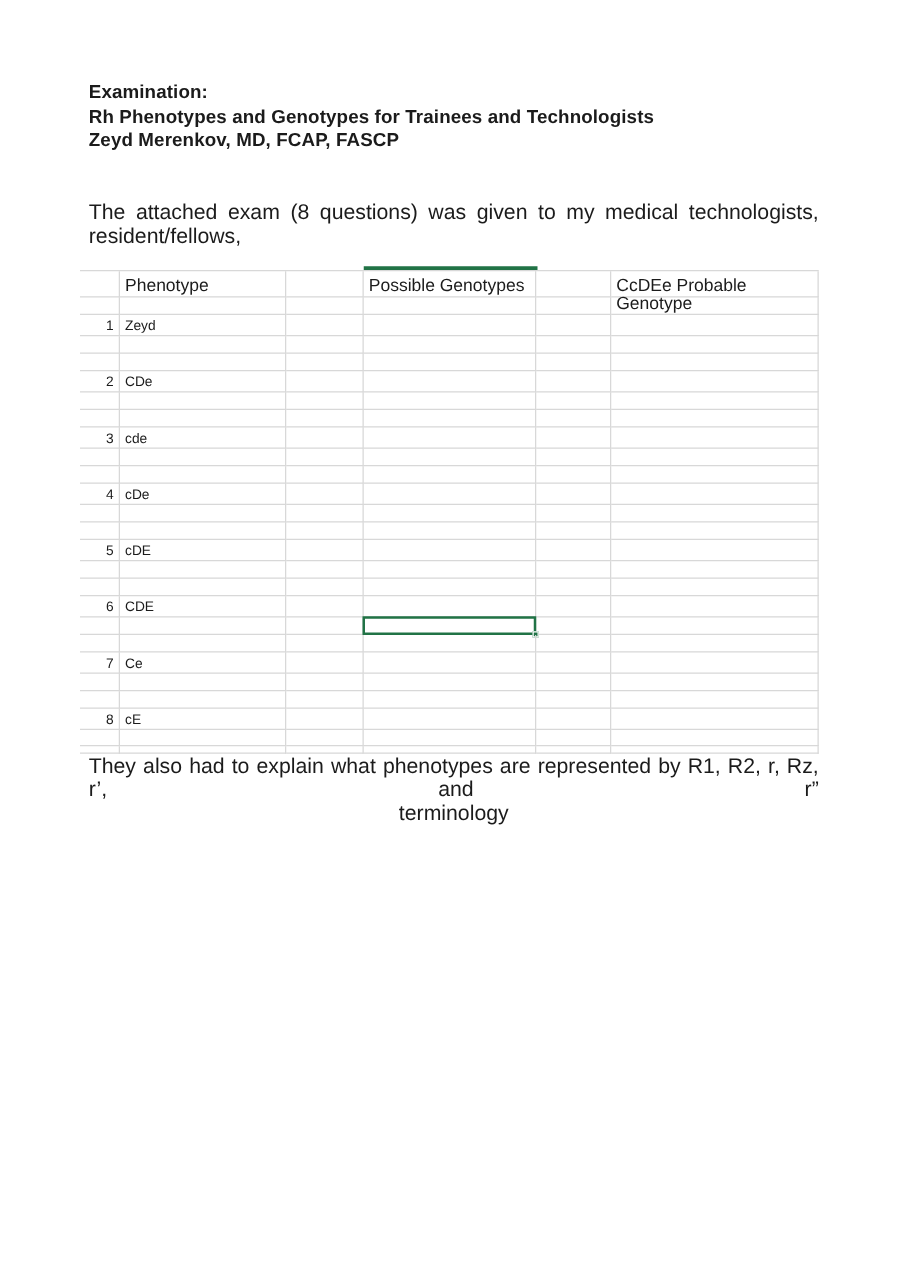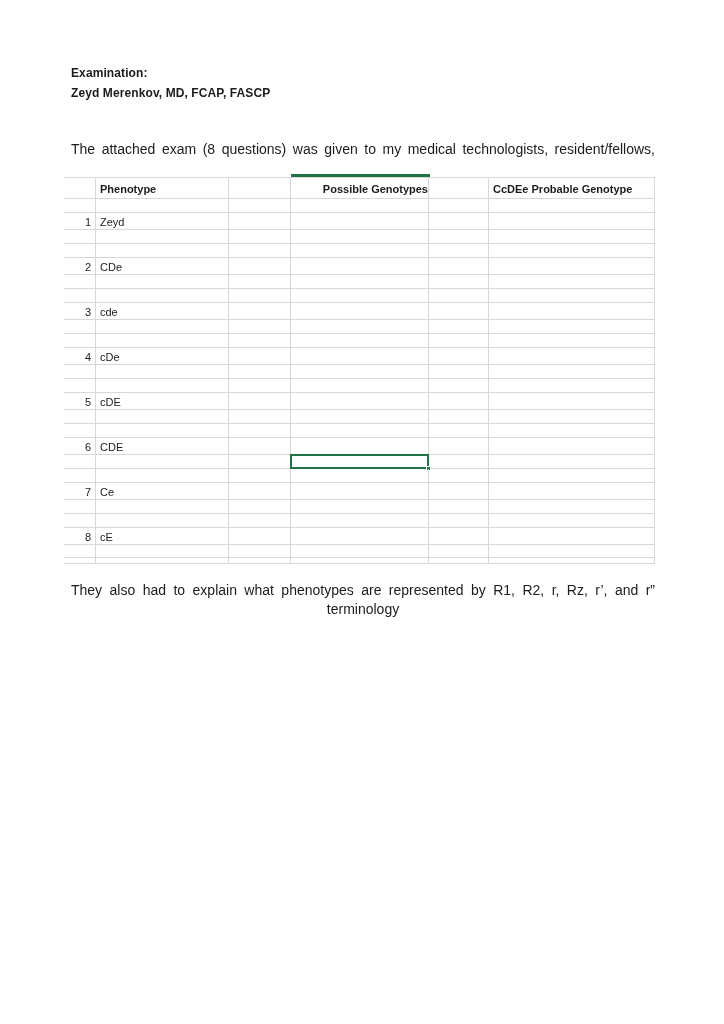--- a/index.html
+++ b/index.html
@@ -13,30 +13,30 @@
     position:relative;
     width:724px;height:1024px;
     background:#ffffff;
     color:var(--ink);
     font-family:"Liberation Sans","DejaVu Sans",sans-serif;
     padding:64px 69px 0 71px;
     overflow:hidden;
   }
   .title-block{
     font-weight:bold;
-    font-size:12px;
+    font-size:15px;
     line-height:19.6px;
     letter-spacing:0.1px;
   }
   .para{
-    font-size:14px;
+    font-size:17px;
     line-height:19.4px;
   }
   .para.intro{margin-top:37px;}
-  .para.outro{margin-top:17px;}
+  .para.outro{}
   .jline{display:block;text-align:justify;text-align-last:justify;}
   .lline{display:block;text-align:center;}
 
   
   .sheet{
     position:relative;
     margin-top:17px;
     margin-left:-7px;           
     width:591px;
     border-top:1px solid var(--grid);
@@ -52,24 +52,24 @@
     border-right:1px solid var(--grid);
     border-bottom:1px solid var(--grid);
     font-size:11px;
     line-height:14px;
     color:var(--ink);
     overflow:visible;
   }
   .c0{width:32px;text-align:right;padding:2px 4px 0 0;}
   .c1{width:133px;padding:2px 0 0 4px;}
   .c2{width:62px;}
-  .c3{width:138px;position:relative;text-align:right;}
+  .c3{width:138px;position:relative;}
   .c4{width:60px;}
   .c5{width:166px;padding:2px 0 0 4px;}
-  .hdr-row .scell{font-weight:bold;font-size:11px;padding-top:4px;}
+  .hdr-row .scell{font-weight:normal;font-size:14px;padding-top:4px;}
   .hdr-row .c1,.hdr-row .c3,.hdr-row .c5{padding-left:4px;}
   .sel-overlay{
     position:absolute;
     top:-1px;left:-1px;right:-1px;bottom:-1px;
     border:2px solid var(--green);
     background:transparent;
   }
   .fill-handle{
     position:absolute;
     right:-4px;bottom:-4px;
@@ -78,20 +78,21 @@
     border:1px solid #ffffff;
   }
 </style>
 </head>
 <body>
 
 <div class="page">
 
   <div class="title-block">
     <div>Examination:</div>
+    <div>Rh Phenotypes and Genotypes for Trainees and Technologists</div>
     <div>Zeyd Merenkov, MD, FCAP, FASCP</div>
   </div>
 
   <p class="para intro">
     <span class="jline">The attached exam (8 questions) was given to my medical technologists, resident/fellows,</span>
   </p>
 
   <div class="sheet">
     <div class="green-top"></div>
     <div id="sheet-rows">

